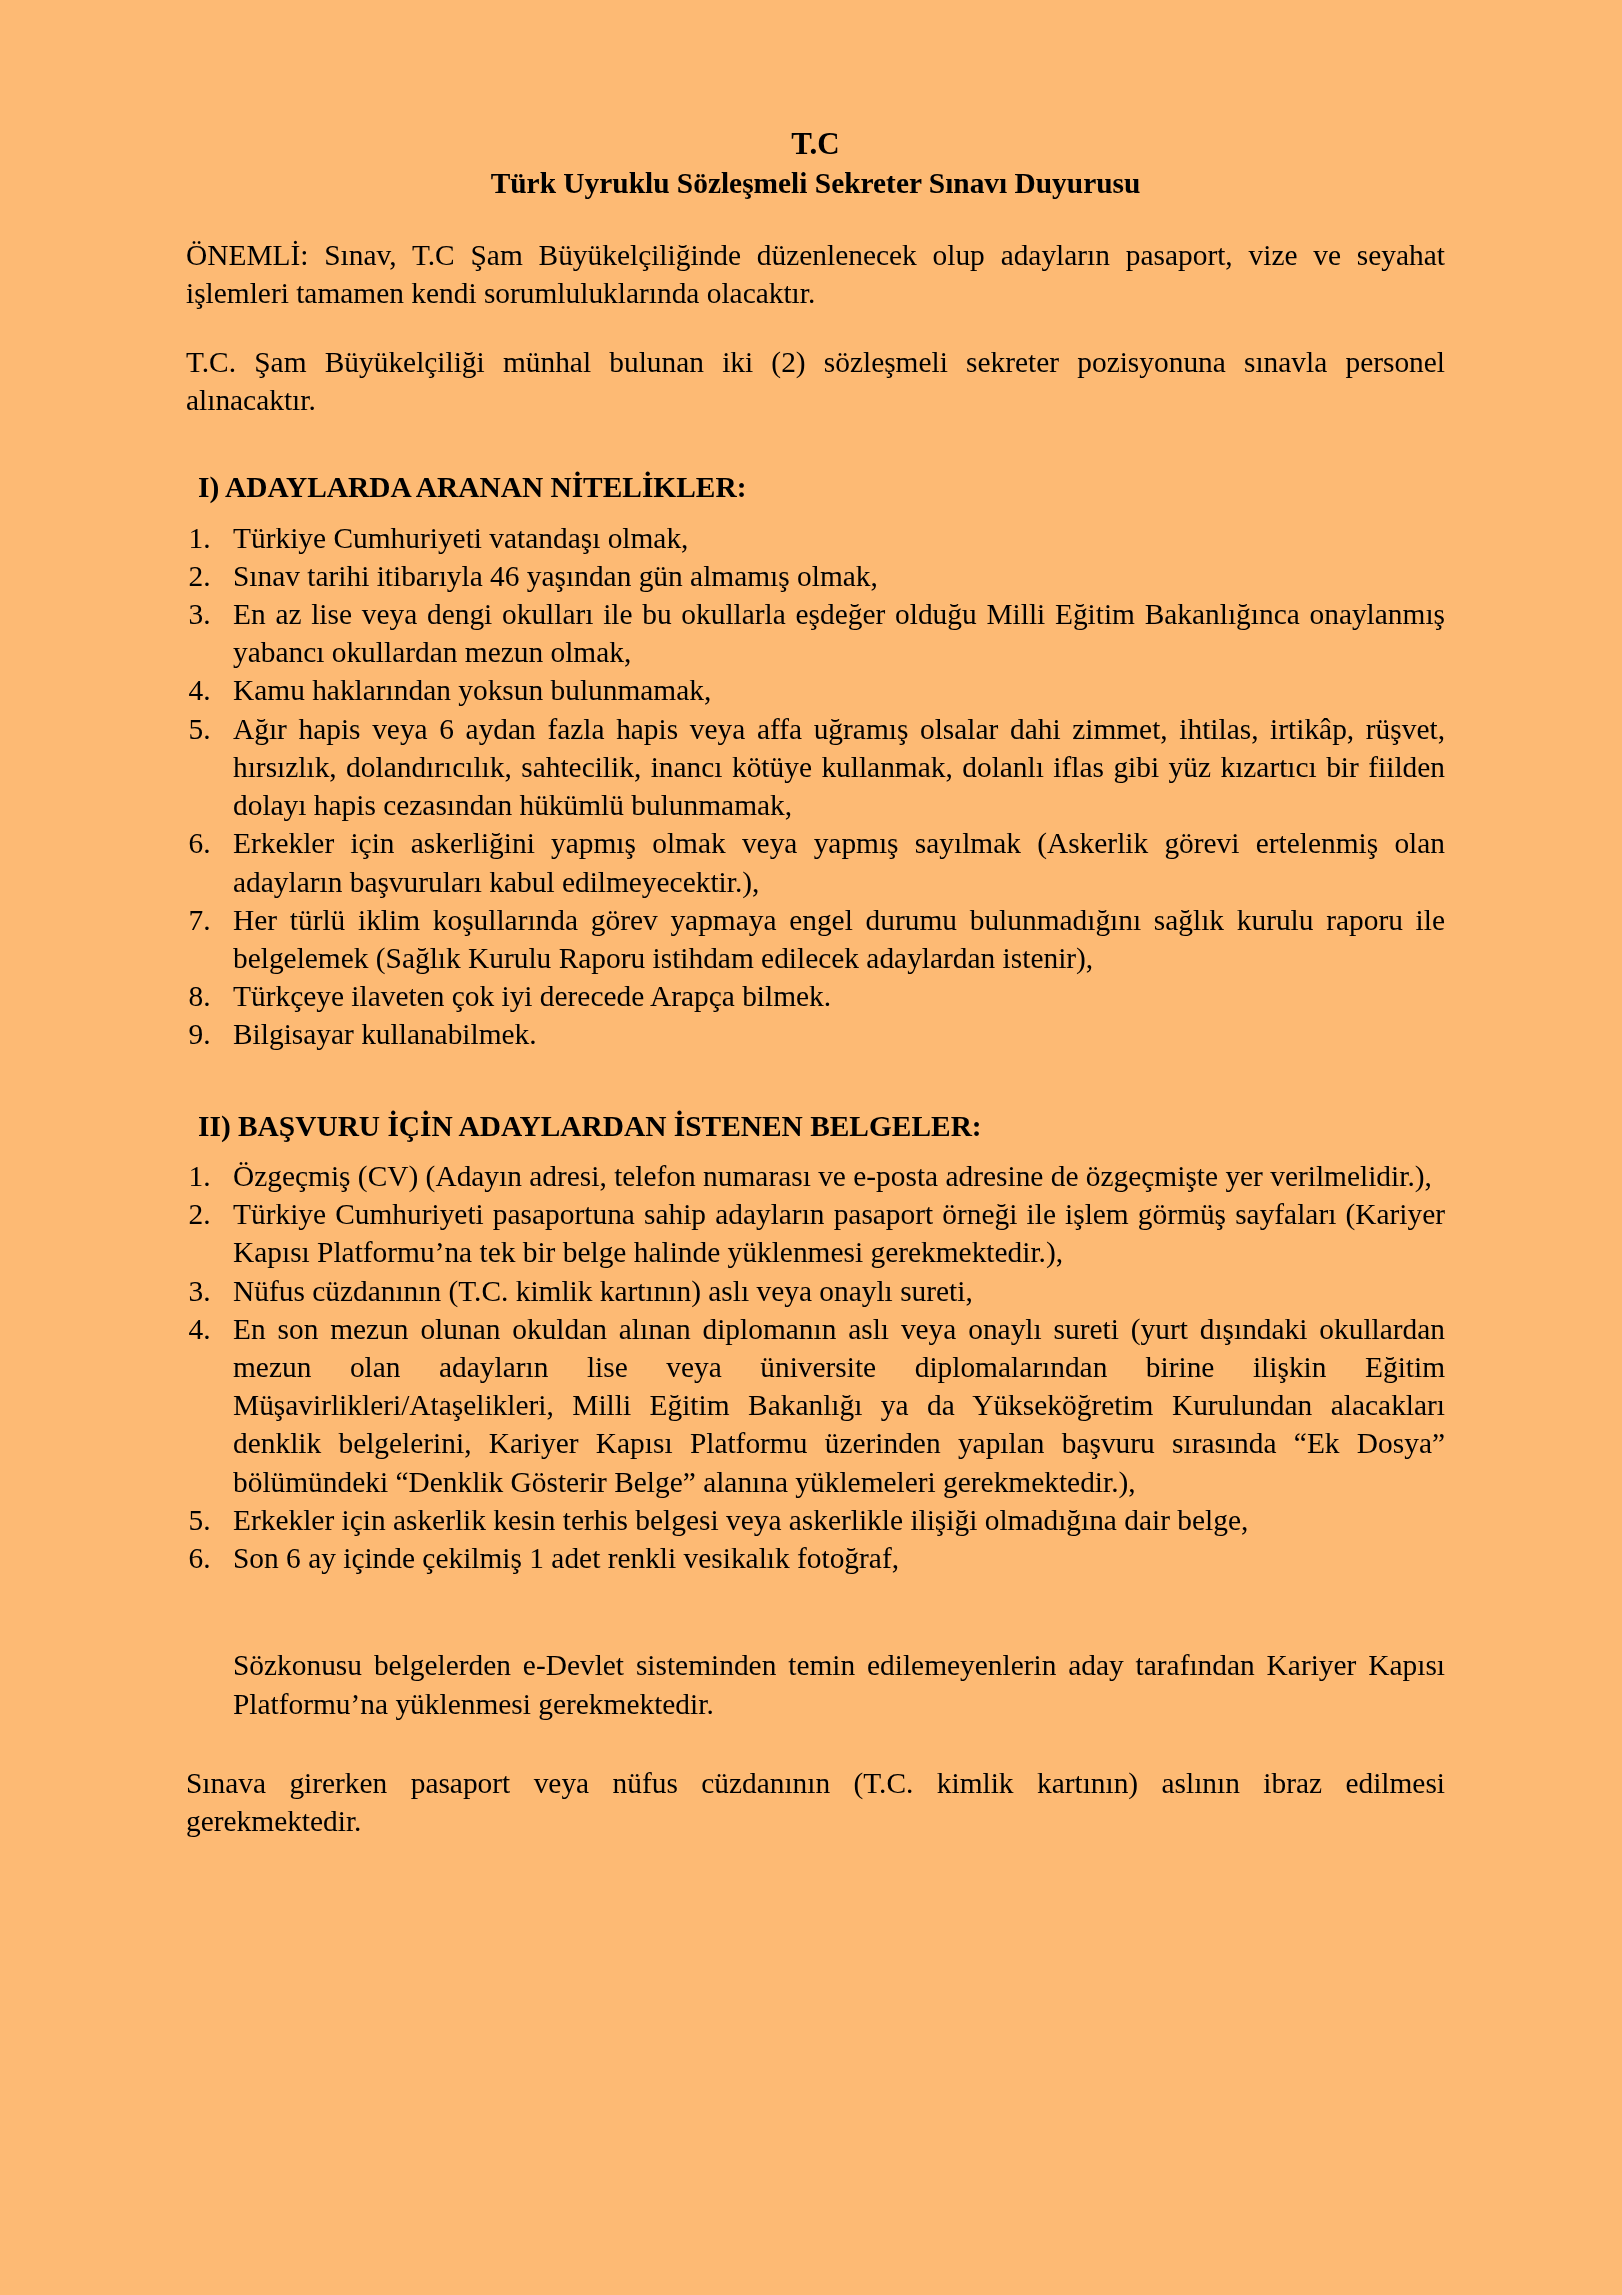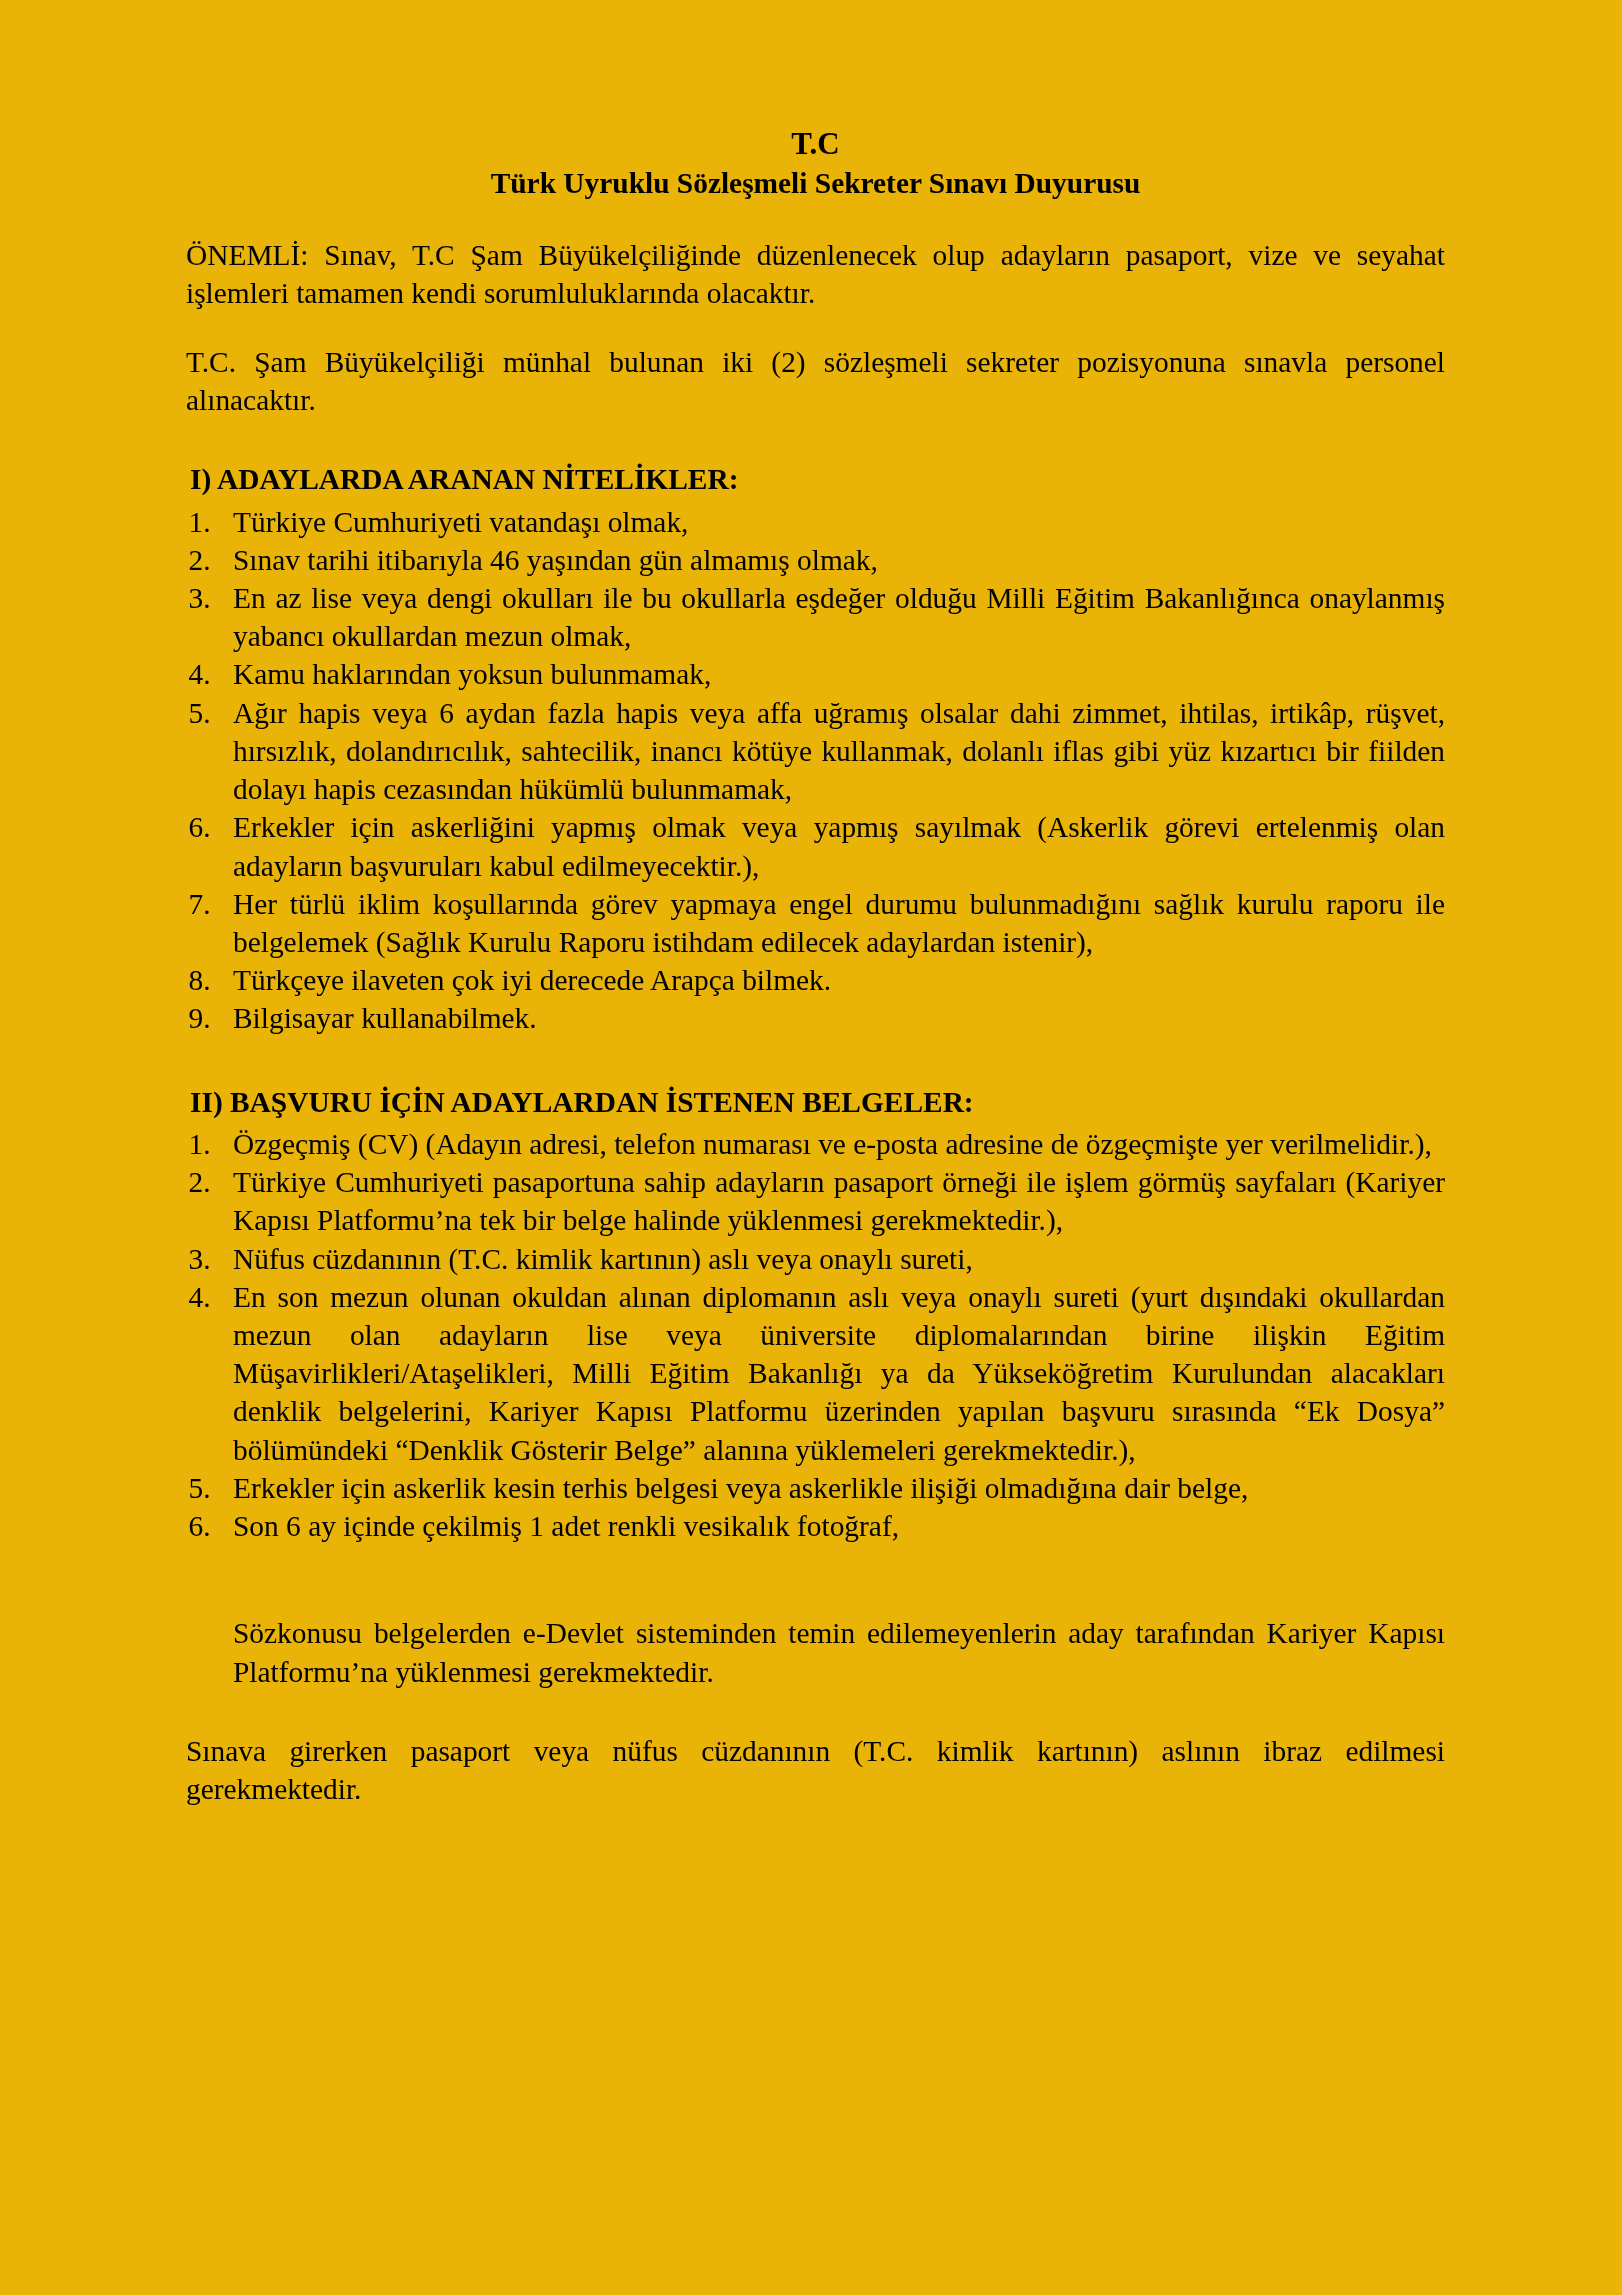--- a/index.html
+++ b/index.html
@@ -10,21 +10,21 @@
   }
   body {
     font-family: "Liberation Serif", "DejaVu Serif", serif;
     color: #000000;
   }
   .page {
     width: 1623px;
     height: 2295px;
     box-sizing: border-box;
     padding: 124px 178px 0 186px;
-    background: #eab308;
+    background: #fdba74;
     position: relative;
     overflow: hidden;
   }
   .doc {
     font-size: 29.4px;
     line-height: 1.30;
     text-align: justify;
   }
 
   
@@ -47,21 +47,21 @@
   .sp-lg   { height: 37px; }
   .sp-xl   { height: 41px; }
 
   .b { font-weight: normal; }
 
   
   .sect-head {
     font-weight: bold;
     font-size: 29.4px;
     text-align: left;
-    margin: 4px;
+    margin: 12px;
   }
 
   
   .nlist {
     margin: 0;
     padding: 0;
     list-style: none;
   }
   .nitem {
     display: flex;

